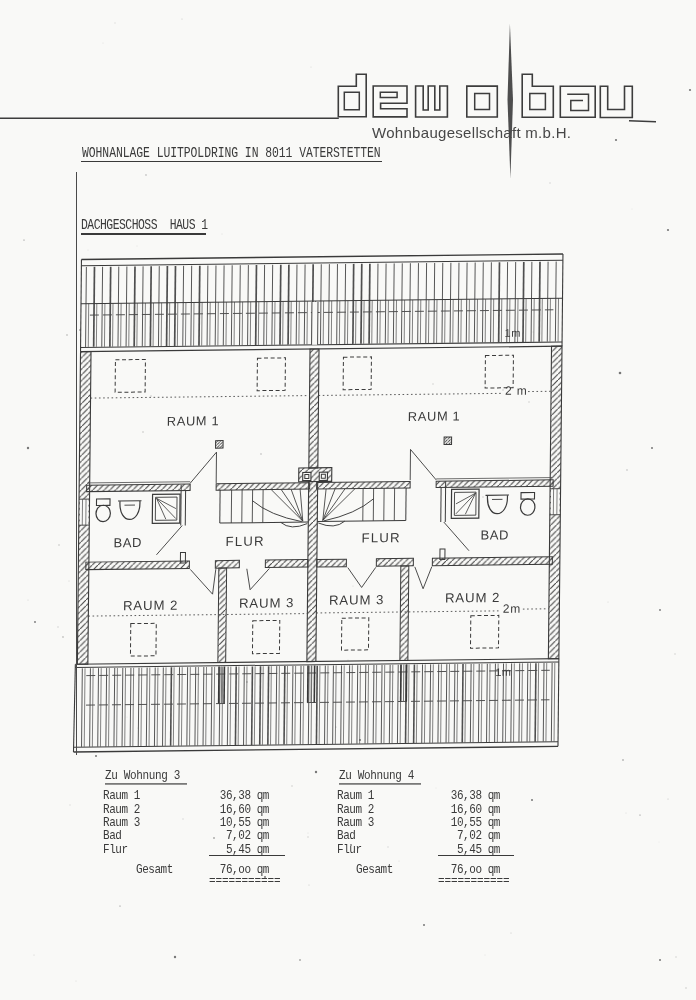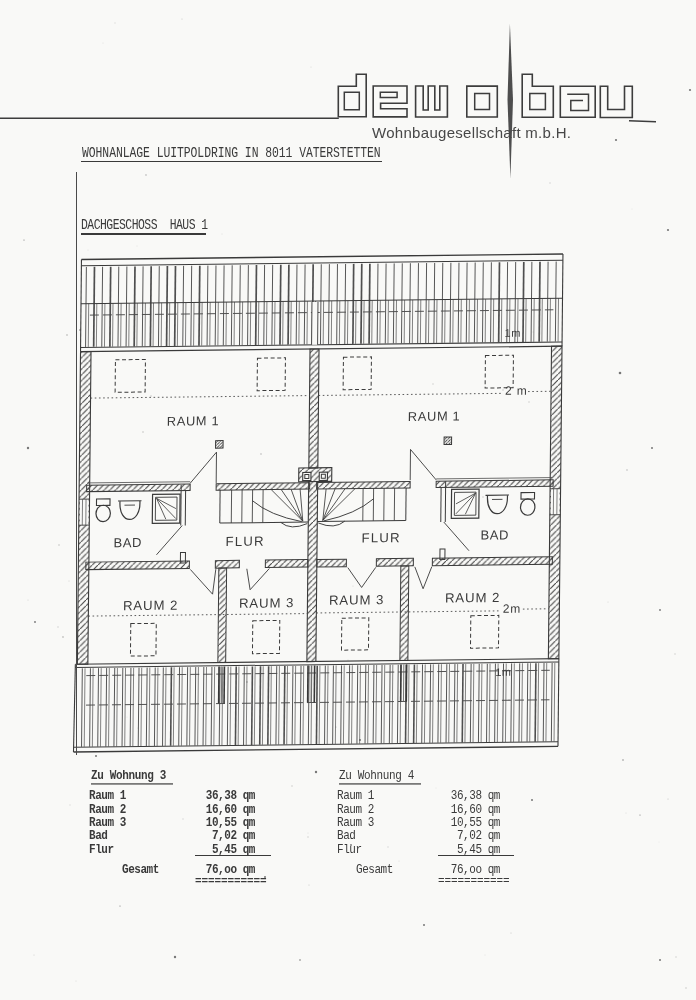--- a/index.html
+++ b/index.html
@@ -517,21 +517,21 @@
 <line x1="77.0" y1="661.5" x2="76.0" y2="749.2" stroke="#3a3a3a" stroke-width="1.1" stroke-linecap="butt"></line>
 <line x1="560.5" y1="661.5" x2="560.5" y2="749.2" stroke="#3a3a3a" stroke-width="1.1" stroke-linecap="butt"></line>
 </g>
 </svg>
 <div id="vline"></div>
 <div id="title" class="mono">WOHNANLAGE LUITPOLDRING IN 8011 VATERSTETTEN</div>
 <div id="titleu"></div>
 <div id="dach" class="mono">DACHGESCHOSS&nbsp;&nbsp;HAUS 1</div>
 <div id="dachu"></div>
 <div id="wbg">Wohnbaugesellschaft m.b.H.</div>
-<div class="tbl" style="left:89px;top:767.5px;width:166px;font-weight:bold;">
+<div class="tbl" style="left:103px;top:767.5px;width:166px;">
     <div class="tt">Zu Wohnung 3</div>
     <div class="tr" style="top:21.5px;width:166px">
       <span class="ta">Raum 1</span>
       <span class="tb">36,38 qm</span>
     </div>
     <div class="tr" style="top:35.0px;width:166px">
       <span class="ta">Raum 2</span>
       <span class="tb">16,60 qm</span>
     </div>
     <div class="tr" style="top:48.4px;width:166px">

